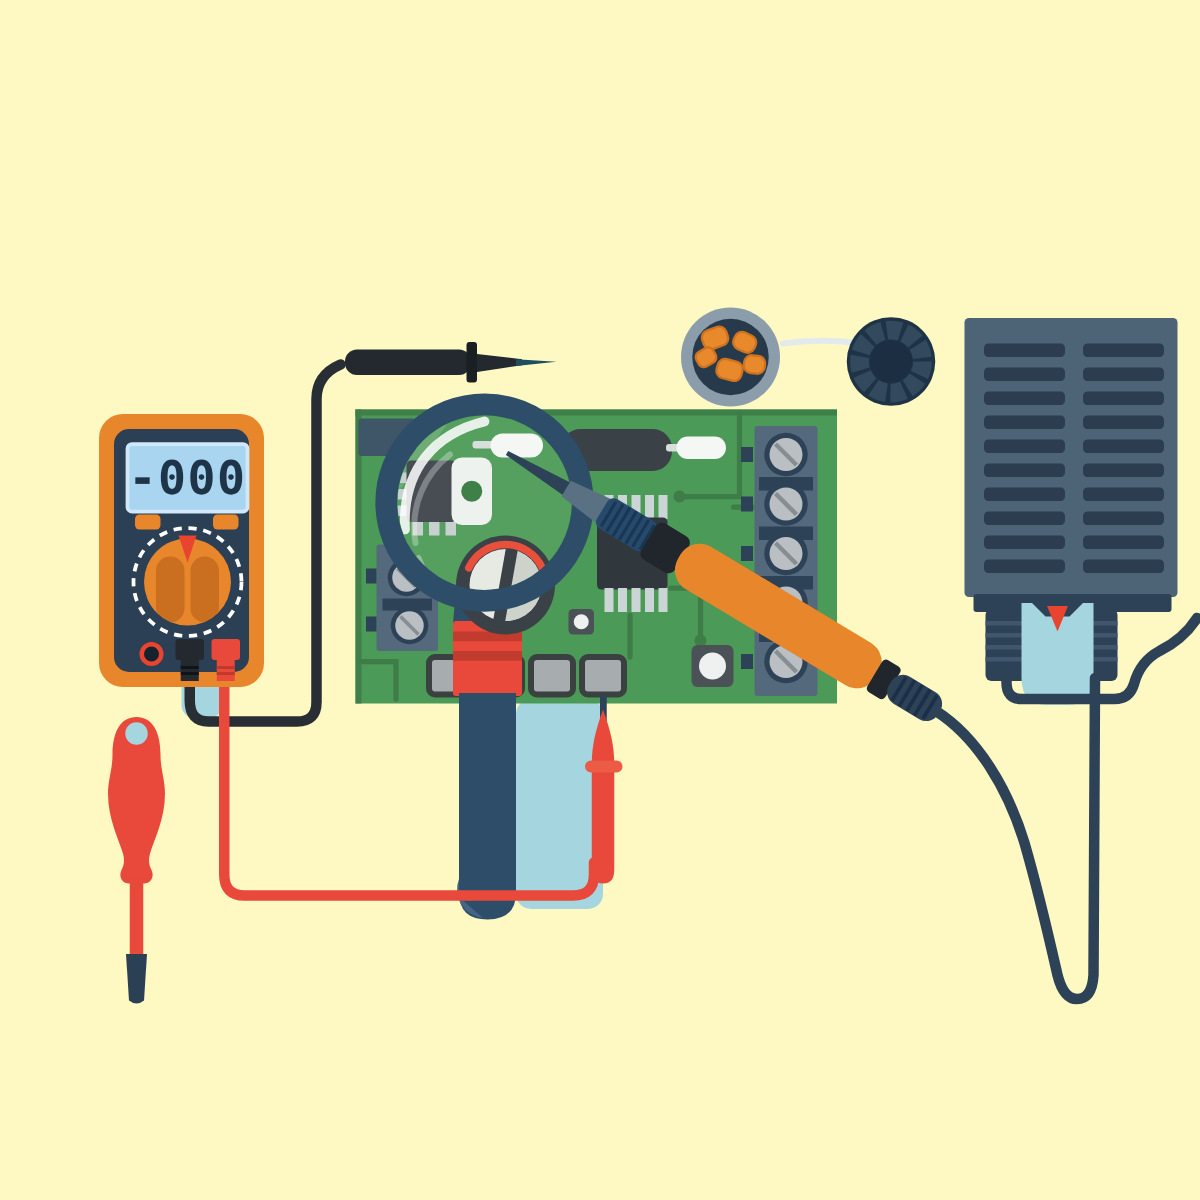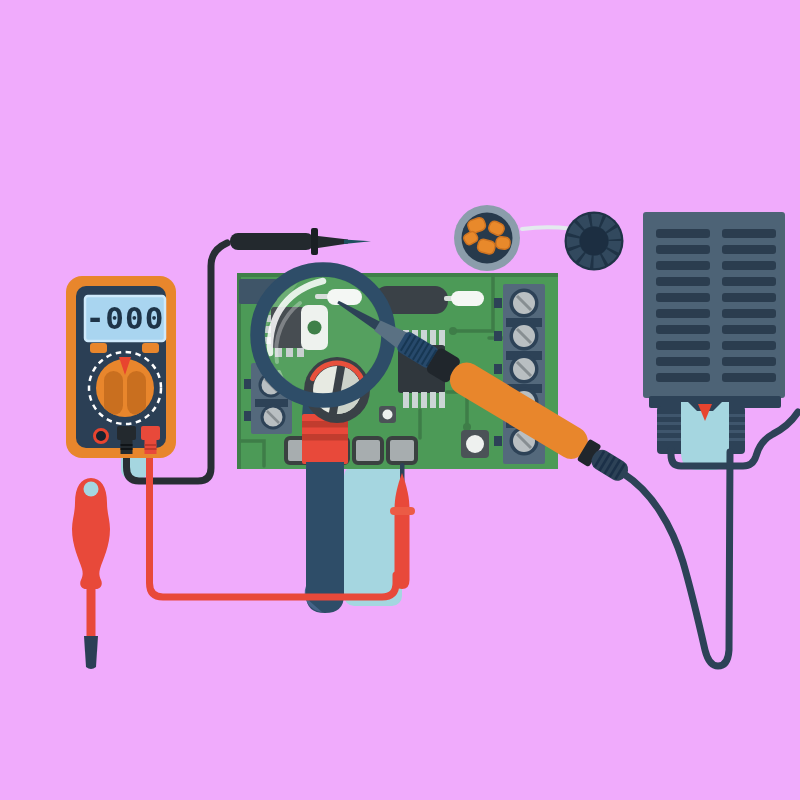--- a/index.html
+++ b/index.html
@@ -1,16 +1,16 @@
 <!DOCTYPE html>
 <html><head>
 <meta charset="utf-8">
 <style>
   html,body{margin:0;padding:0;background:#ffffff;}
-  .stage{position:relative;width:800px;height:800px;background:#f0abfc;overflow:hidden;
+  .stage{position:relative;width:800px;height:800px;background:#fef9c3;overflow:hidden;
          font-family:"DejaVu Sans Mono","Liberation Mono",monospace;}
   svg{display:block}
   .lcd-text{font-family:"DejaVu Sans Mono","Liberation Mono",monospace;font-weight:bold;
             font-size:31px;letter-spacing:1px;}
 </style>
 </head>
 <body>
 
 <div class="stage">
 <svg width="800" height="800" viewBox="0 0 800 800">

